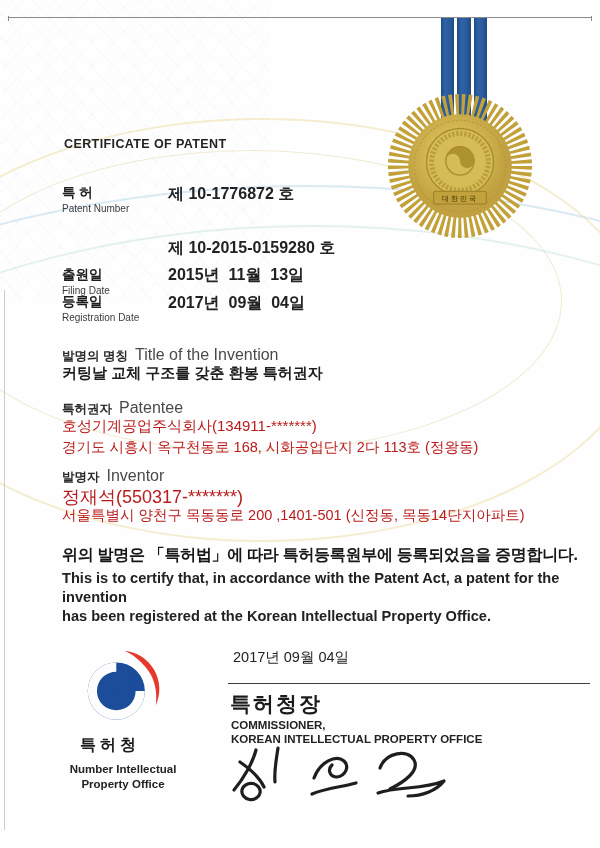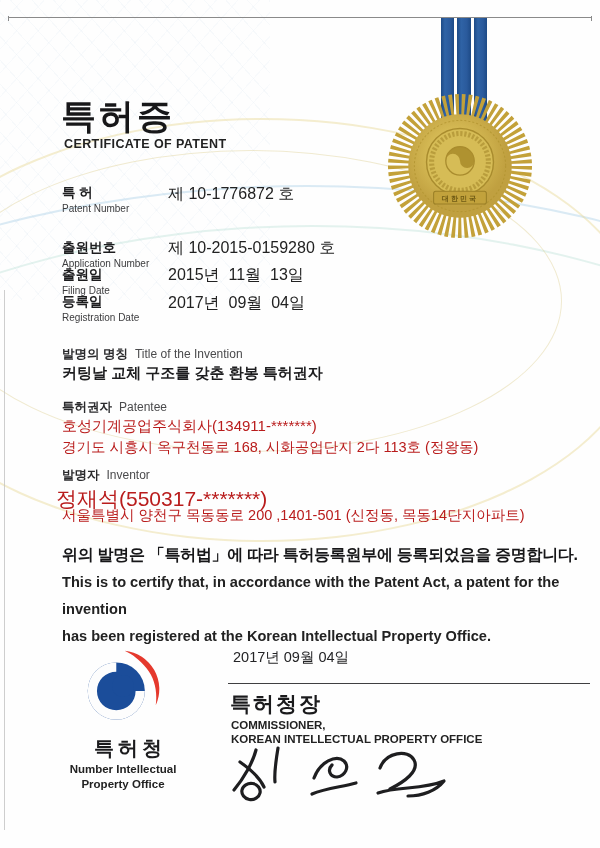--- a/index.html
+++ b/index.html
@@ -19,34 +19,34 @@
   .top-rule .l{left:0}.top-rule .r{right:0}
   
   .ribbon{position:absolute;left:441px;top:18px;width:46px;height:132px;display:flex;gap:3px;}
   .ribbon span{flex:1;background:linear-gradient(90deg,#1d4a86,#2f63a6 30%,#2a5a9c 70%,#1d4a86);}
   
   .title-ko{left:61px;top:93px;font-size:35px;font-weight:bold;letter-spacing:3px;color:#171719;}
   .title-en{left:64px;top:137px;font-size:12.5px;font-weight:bold;letter-spacing:.4px;color:#222;}
   
   .flabel-ko{font-size:13.5px;font-weight:bold;color:#1c1c1e;}
   .flabel-en{font-size:10px;color:#3c3c3e;margin-top:1px;}
-  .fvalue{font-size:16px;font-weight:normal;color:#222;white-space:pre;}
+  .fvalue{font-size:16px;font-weight:bold;color:#222;white-space:pre;}
   
   .sec-ko{font-size:12.5px;font-weight:bold;color:#2a2a2c;}
-  .sec-en{font-size:12px;color:#4a4a4c;font-weight:normal;margin-left:7px;}
+  .sec-en{font-size:16px;color:#4a4a4c;font-weight:normal;margin-left:7px;}
   .body-bold{font-size:14.5px;font-weight:normal;color:#b91c1c;}
   
   .stmt-ko{left:62px;top:545px;font-size:16px;font-weight:bold;letter-spacing:-.3px;white-space:nowrap;color:#161618;}
-  .stmt-en{left:62px;top:569px;font-size:14.6px;font-weight:bold;line-height:27px;color:#222;}
+  .stmt-en{left:62px;top:569px;font-size:14.6px;font-weight:bold;line-height:19px;color:#222;}
   
   .issue-date{left:233px;top:648px;font-size:14.5px;color:#242426;}
   .rule2{left:228px;top:683px;width:362px;border-top:1.5px solid #3f3f41;}
   .comm-ko{left:230px;top:690px;font-size:21px;font-weight:bold;letter-spacing:2px;color:#1a1a1c;}
   .comm-en{font-size:11.5px;font-weight:bold;color:#222;}
-  .logo-ko{left:80px;top:735px;width:86px;text-align:right;font-size:20px;font-weight:bold;letter-spacing:4px;color:#1b1b1d;}
+  .logo-ko{left:80px;top:735px;width:86px;text-align:left;font-size:16px;font-weight:bold;letter-spacing:4px;color:#1b1b1d;}
   .logo-en{left:54px;width:138px;text-align:center;font-size:11.5px;font-weight:bold;color:#222;}
 </style>
 </head>
 <body>
 
 <div class="page">
 
   <div class="bg-hatch"></div>
   <div class="bg-ellipse" style="left:-420px;top:185px;width:1450px;height:820px;border:2px solid rgba(150,195,225,.34);"></div>
   <div class="bg-ellipse" style="left:-380px;top:225px;width:1380px;height:860px;border:2px solid rgba(150,210,195,.26);"></div>
@@ -80,33 +80,28 @@
     <g>
       <circle cx="71" cy="66" r="14" fill="none" stroke="#a98c2e" stroke-width="1.3"></circle>
       <path d="M57,66 a14,14 0 0 1 28,0 a7,7 0 0 1 -14,0 a7,7 0 0 0 -14,0 z" fill="#ab8d2c" opacity=".9"></path>
     </g>
     <g>
       <rect x="45" y="96" width="52" height="12.5" rx="2" fill="#c2a23c" stroke="#9a7f26" stroke-width="1"></rect>
       <text x="71" y="105.5" text-anchor="middle" font-size="7" letter-spacing="2" fill="#6f5a14" font-weight="bold">대한민국</text>
     </g>
   </svg>
 
-  <div class="abs title-ko">특허증</div>
   <div class="abs title-en">CERTIFICATE OF PATENT</div>
 
   <div class="abs" style="left:62px;top:184px">
     <div class="flabel-ko">특 허</div>
     <div class="flabel-en">Patent Number</div>
   </div>
   <div class="abs fvalue" style="left:168px;top:184px">제 10-1776872 호</div>
 
-  <div class="abs" style="left:62px;top:239px">
-    <div class="flabel-ko">출원번호</div>
-    <div class="flabel-en">Application Number</div>
-  </div>
   <div class="abs fvalue" style="left:168px;top:238px">제 10-2015-0159280 호</div>
 
   <div class="abs" style="left:62px;top:266px">
     <div class="flabel-ko">출원일</div>
     <div class="flabel-en">Filing Date</div>
   </div>
   <div class="abs fvalue" style="left:168px;top:265px">2015년  11월  13일</div>
 
   <div class="abs" style="left:62px;top:293px">
     <div class="flabel-ko">등록일</div>
@@ -121,21 +116,21 @@
 
   <div class="abs sec-ko" style="left:62px;top:399px">
     <span>특허권자</span><span class="sec-en">Patentee</span>
   </div>
   <div class="abs body-bold" style="left:62px;top:417px;font-size:15px">호성기계공업주식회사(134911-*******)</div>
   <div class="abs body-bold" style="left:62px;top:438px">경기도 시흥시 옥구천동로 168, 시화공업단지 2다 113호 (정왕동)</div>
 
   <div class="abs sec-ko" style="left:62px;top:467px">
     <span>발명자</span><span class="sec-en">Inventor</span>
   </div>
-  <div class="abs body-bold" style="left:56px;top:485px;font-size:21px">정재석(550317-*******)</div>
+  <div class="abs body-bold" style="left:62px;top:485px;font-size:18px">정재석(550317-*******)</div>
   <div class="abs body-bold" style="left:62px;top:506px">서울특별시 양천구 목동동로 200 ,1401-501 (신정동, 목동14단지아파트)</div>
 
   <div class="abs stmt-ko">위의 발명은 「특허법」에 따라 특허등록원부에 등록되었음을 증명합니다.</div>
   <div class="abs stmt-en">
     <div>This is to certify that, in accordance with the Patent Act, a patent for the invention</div>
     <div>has been registered at the Korean Intellectual Property Office.</div>
   </div>
 
   <svg class="abs" style="left:80px;top:649px" width="86" height="84" viewBox="0 0 100 100">
     <path d="M52,2 A46,46 0 0 1 89,67 C91,51 88,35 78,23 C70,13 61,6 52,2 Z" fill="#e5392d"></path>

